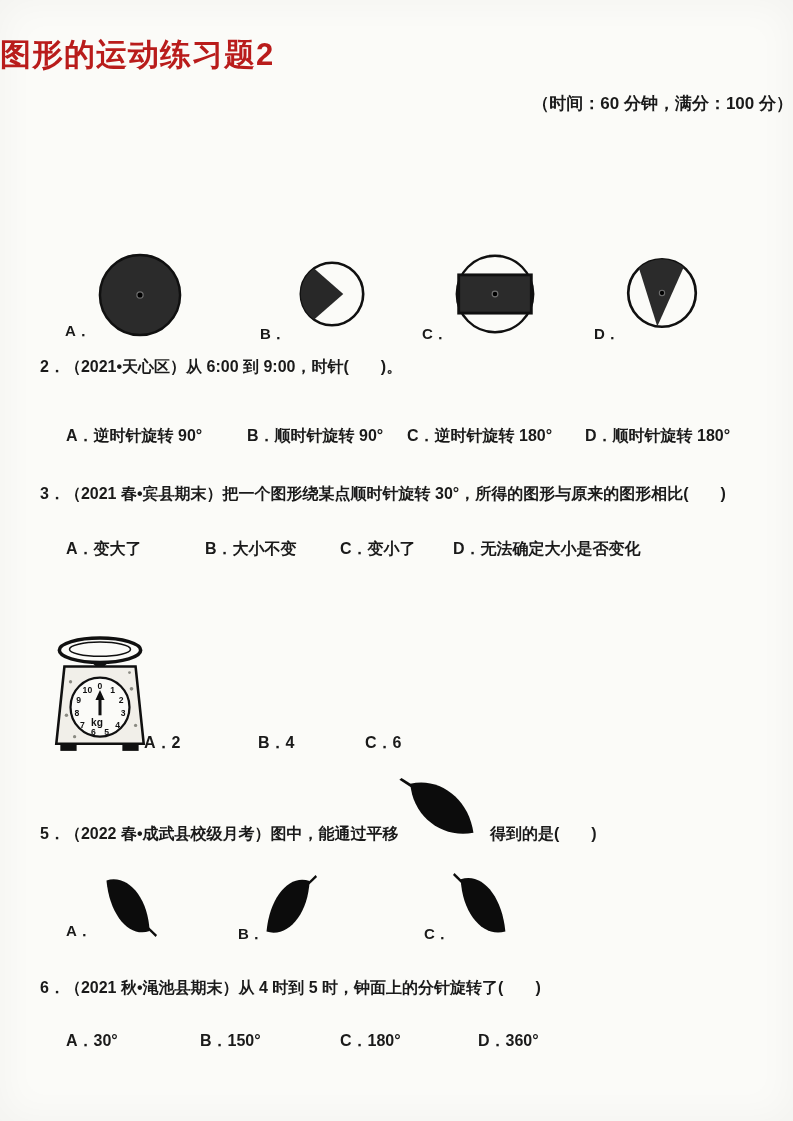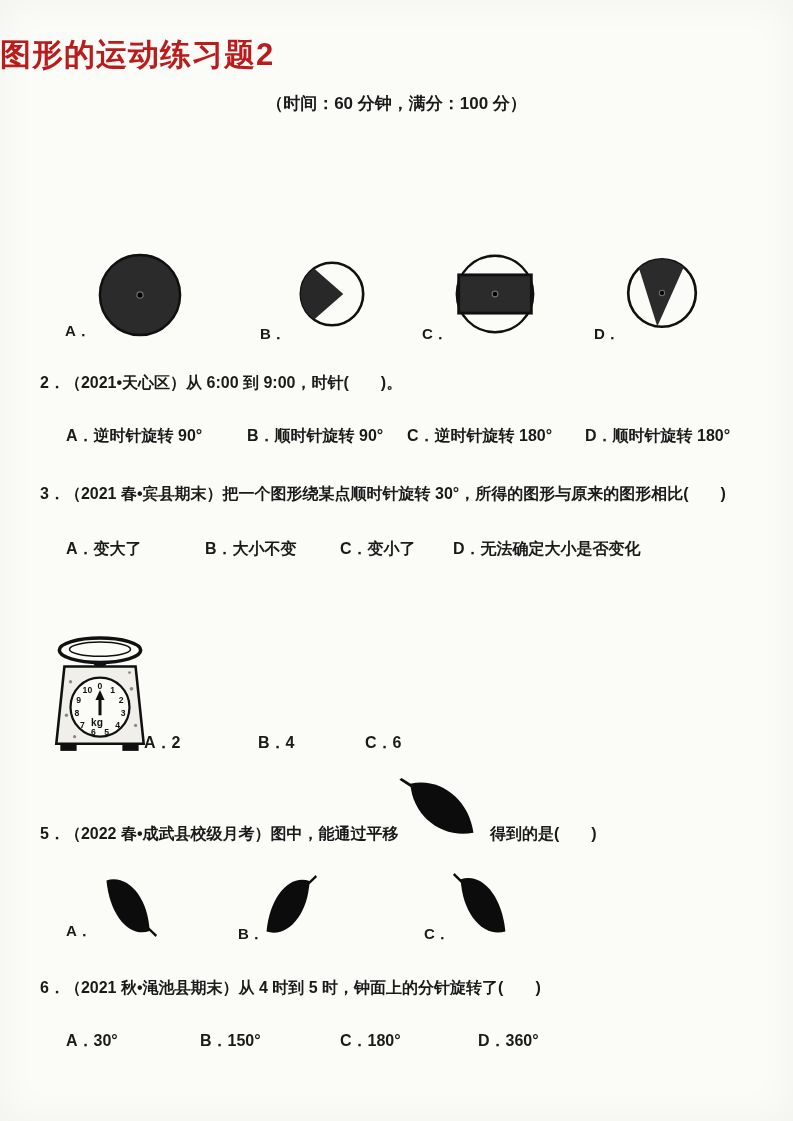--- a/index.html
+++ b/index.html
@@ -14,21 +14,21 @@
     overflow:hidden;
     box-shadow:inset 0 0 40px rgba(0,0,0,0.04);
   }
   .abs{position:absolute;white-space:nowrap;}
   .title{
     width:100%;text-align:left;top:34px;left:0;
     font-size:31px;font-weight:800;color:#b91c1b;
     letter-spacing:1px;
   }
   .subtitle{
-    width:100%;text-align:center;top:92px;left:0;
+    width:100%;text-align:right;top:92px;left:0;
     font-size:17px;font-weight:700;
   }
   .section-heading{left:40px;top:146px;font-size:17px;font-weight:700;}
   .qtext{font-size:16px;}
   .opt{font-size:16px;}
   .fig-label{font-size:15px;}
   svg{display:block;}
 </style>
 </head>
 <body>
@@ -59,21 +59,21 @@
     <circle cx="45" cy="45" r="38" fill="#fbfbf8" stroke="#101010" stroke-width="3"></circle>
     <path d="M 39.7 82.6 L 19.1 17.2 A 38 38 0 0 1 69.4 15.9 Z" fill="#2b2b2b"></path>
     <circle cx="45" cy="45" r="3" fill="#000" stroke="#707070" stroke-width="1.2"></circle>
   </svg>
 
   <div class="abs fig-label" style="left:65px;top:322px;">A．</div>
   <div class="abs fig-label" style="left:260px;top:325px;">B．</div>
   <div class="abs fig-label" style="left:422px;top:325px;">C．</div>
   <div class="abs fig-label" style="left:594px;top:325px;">D．</div>
 
-  <div class="abs qtext" style="left:40px;top:373px;">2．（2021•天心区）从 6:00 到 9:00，时针(　　)。</div>
+  <div class="abs qtext" style="left:40px;top:357px;">2．（2021•天心区）从 6:00 到 9:00，时针(　　)。</div>
   <div class="abs opt" style="left:66px;top:426px;">A．逆时针旋转 90°</div>
   <div class="abs opt" style="left:247px;top:426px;">B．顺时针旋转 90°</div>
   <div class="abs opt" style="left:407px;top:426px;">C．逆时针旋转 180°</div>
   <div class="abs opt" style="left:585px;top:426px;">D．顺时针旋转 180°</div>
 
   <div class="abs qtext" style="left:40px;top:484px;">3．（2021 春•宾县期末）把一个图形绕某点顺时针旋转 30°，所得的图形与原来的图形相比(　　)</div>
   <div class="abs opt" style="left:66px;top:539px;">A．变大了</div>
   <div class="abs opt" style="left:205px;top:539px;">B．大小不变</div>
   <div class="abs opt" style="left:340px;top:539px;">C．变小了</div>
   <div class="abs opt" style="left:453px;top:539px;">D．无法确定大小是否变化</div>

